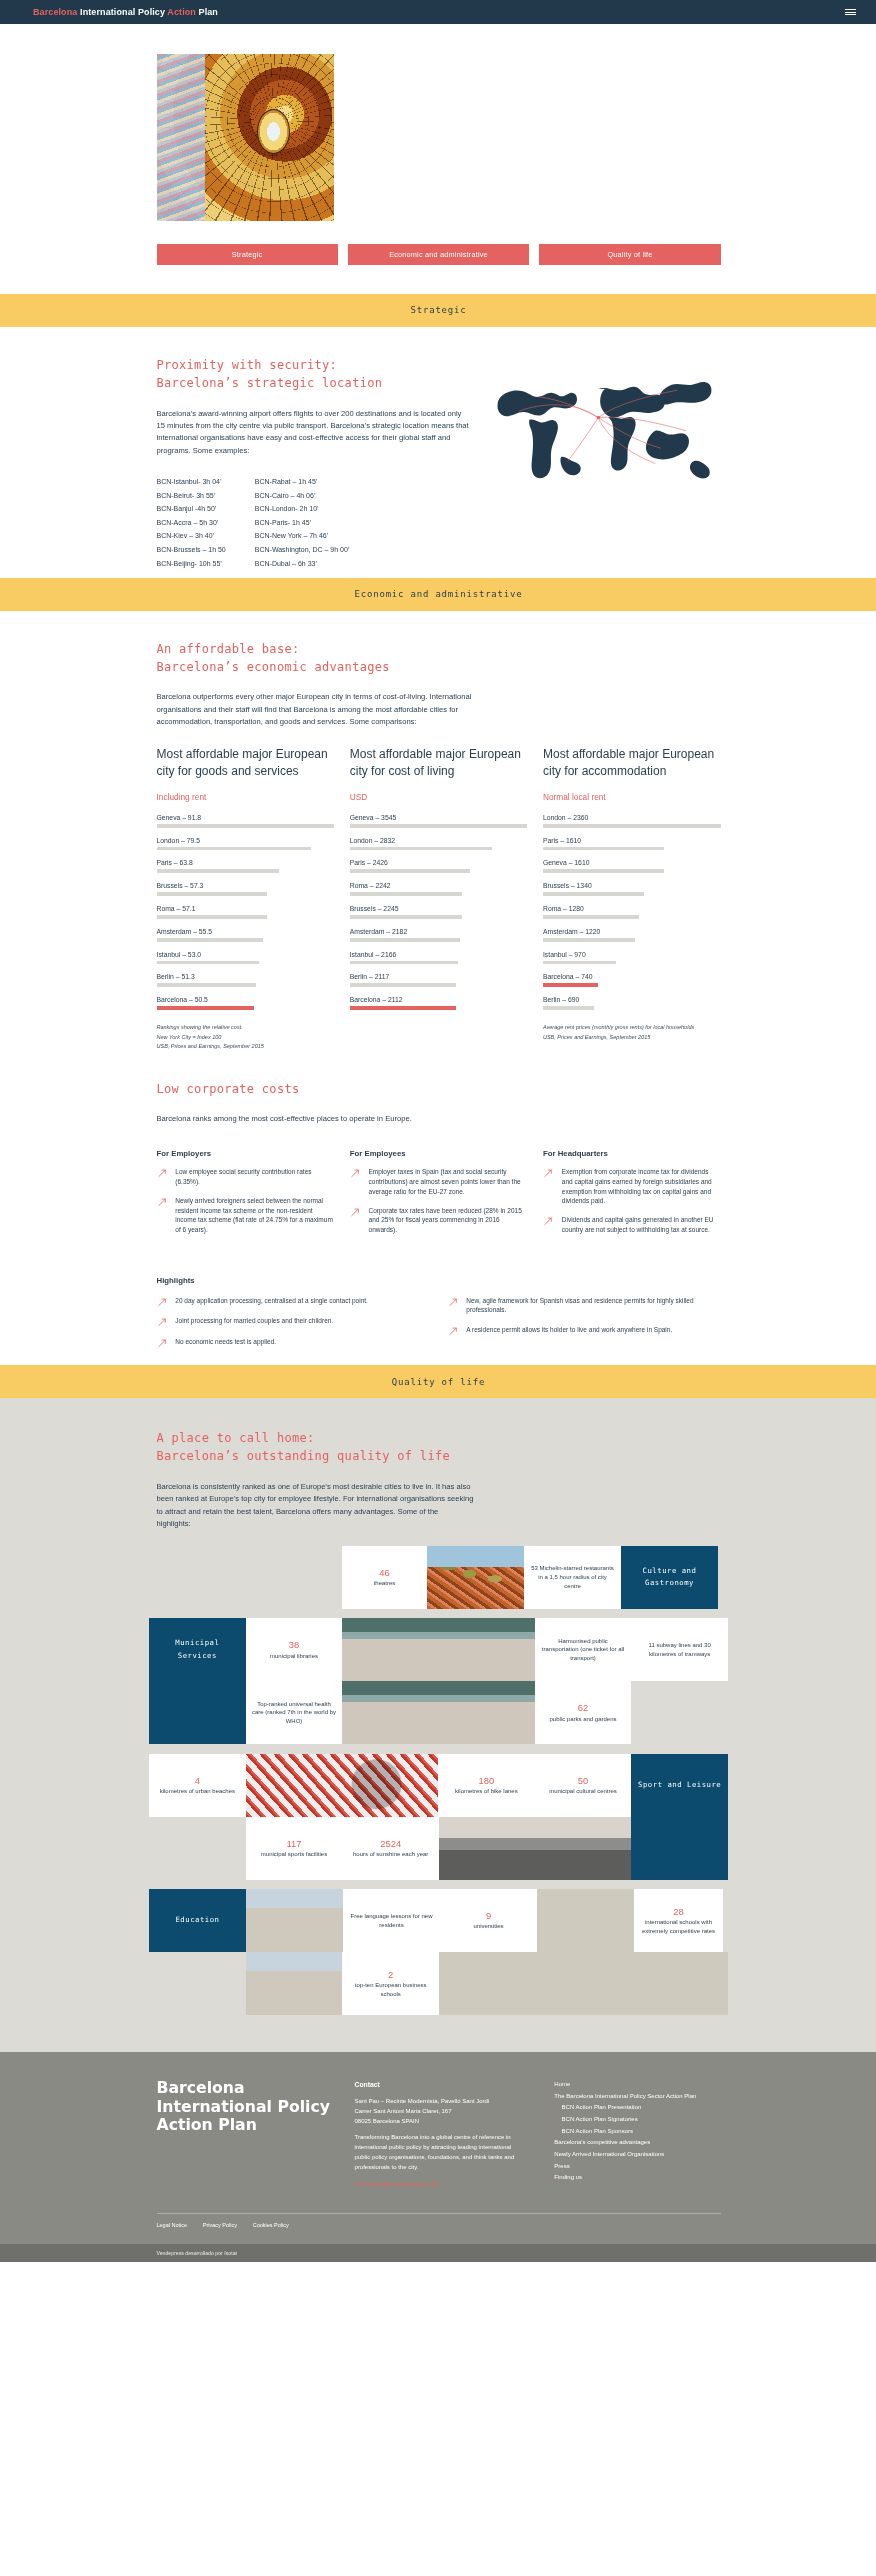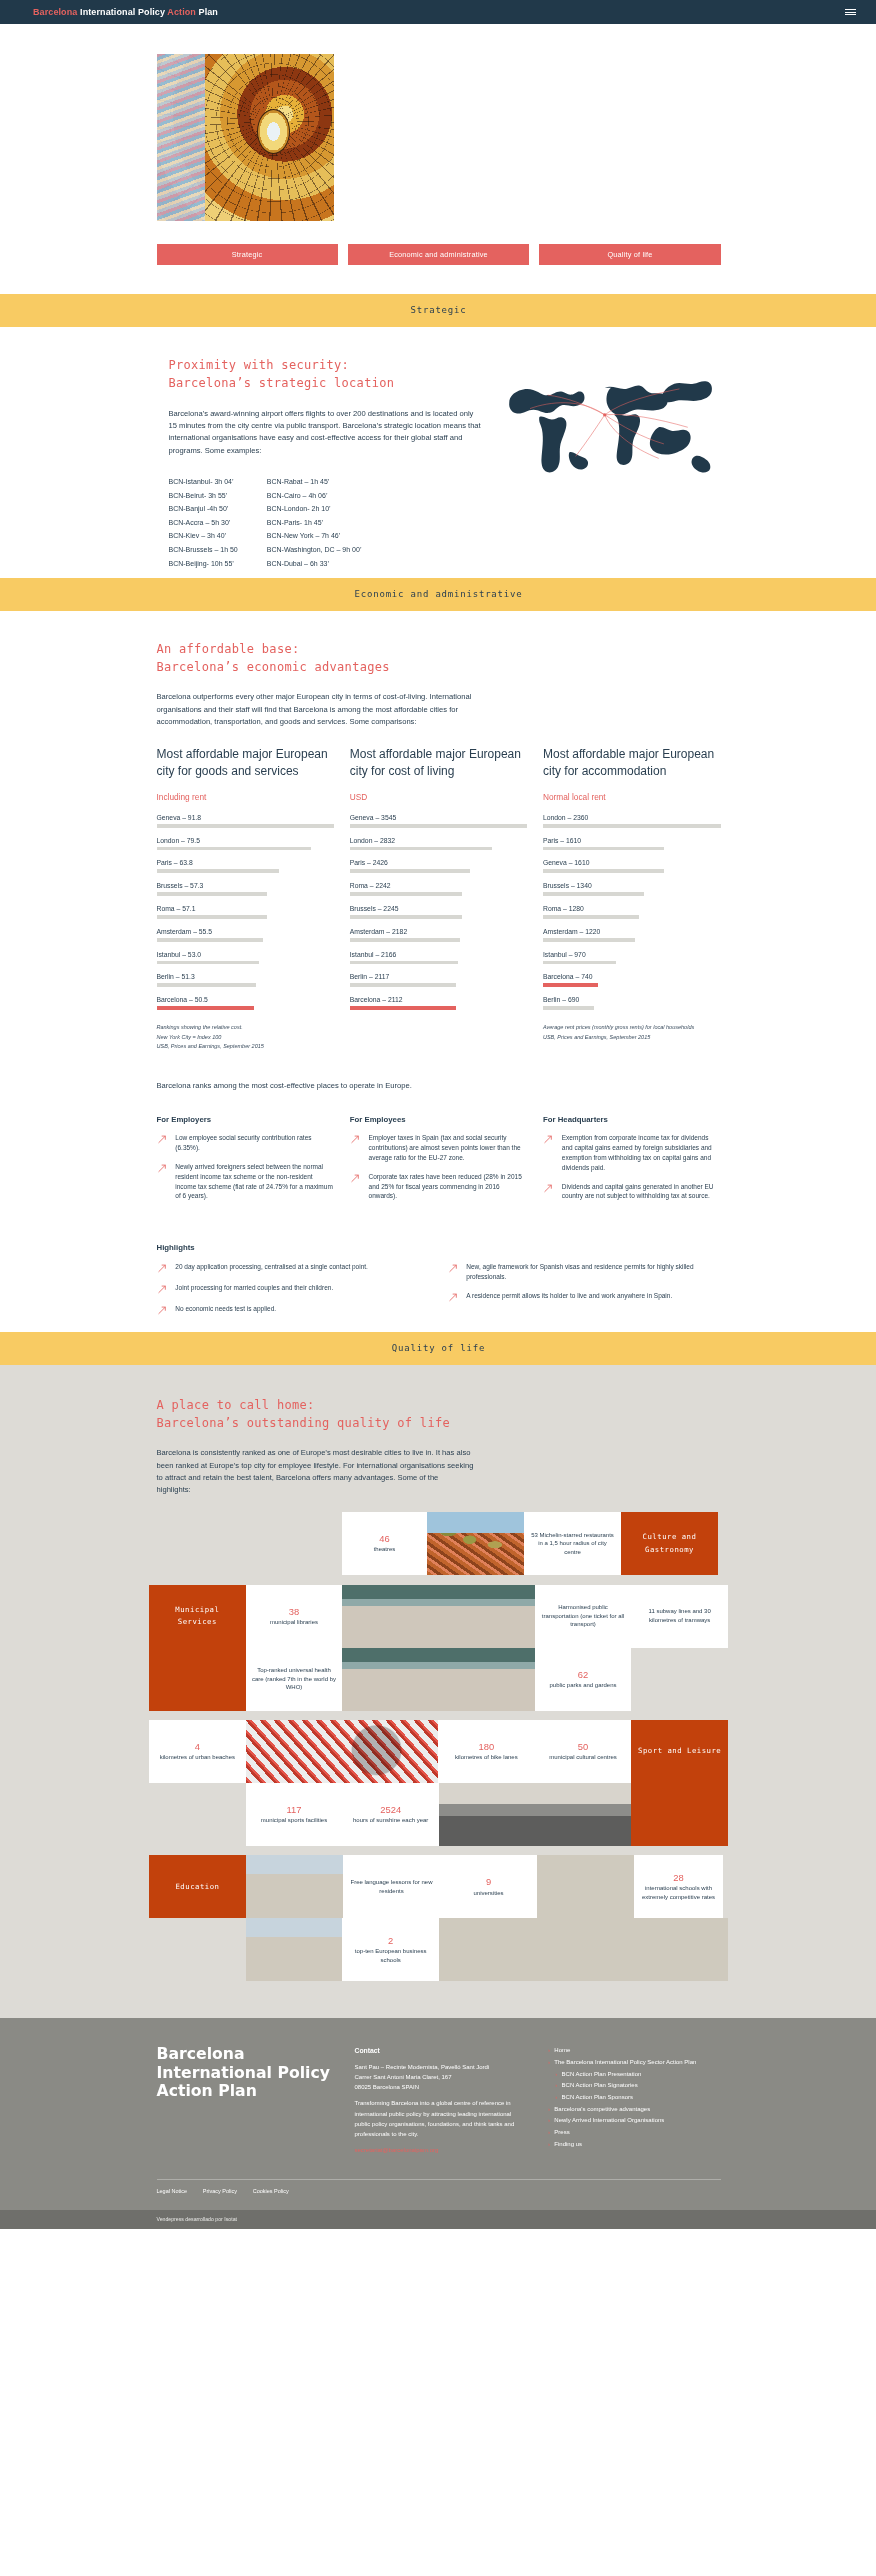--- a/index.html
+++ b/index.html
@@ -103,21 +103,21 @@
     font-size: 12px;
     line-height: 1.5;
     font-weight: normal;
     letter-spacing: 0.3px;
     margin-bottom: 15.7px;
   }
   p.body { font-size: 7.6px; line-height: 1.62; max-width: 318px; }
 
   
   .strategic-row { display:flex; gap: 21px; align-items: flex-start; }
-  .strategic-left { width: 313px; flex: 0 0 313px; margin-left: 12px; }
+  .strategic-left { width: 313px; flex: 0 0 313px; }
   .flights { display: flex; gap: 29px; margin-top: 18px; }
   .flights ul { list-style: none; font-size: 7px; line-height: 1.95; }
   .map-holder { flex: 1; position: relative; padding-top: 9.4px; }
   .map-holder svg { width: 100%; height: auto; display: block; }
 
   
   .cols3 { display:flex; gap: 15.7px; margin-top: 18px; }
   .col3 { flex: 1; }
   .col-title { font-size: 12px; line-height: 1.4; min-height: 22px; }
   .col-sub { color: #e4625f; font-size: 8.3px; margin: 12.5px 0 11.5px; }
@@ -143,21 +143,21 @@
   .visa-right { flex: 1; }
   .hl-cols { display:flex; gap: 18px; margin-top: 10.4px; }
   .hl-cols > div { flex: 1; }
 
   
   .qol { background: #dddbd6; padding: 31px 0 37px; }
   .mosaic { width: 579px; margin: 15.7px auto 0; }
   .mrow { display: flex; }
   .cell { display:flex; flex-direction: column; align-items:center; justify-content:center; text-align:center; padding: 5.2px; }
   .cell.white { background: #fff; }
-  .cell.dark { background: #c2410c; }
+  .cell.dark { background: #0c4a6e; }
   .cell.empty { background: transparent; }
   .stat-num { color: #e4625f; font-size: 9.4px; line-height: 1.3; }
   .stat-txt { font-size: 6px; line-height: 1.45; }
   .cat-label {
     font-family: "DejaVu Sans Mono", monospace;
     color: #fff; font-size: 7.3px; line-height: 1.7; letter-spacing: 0.5px;
   }
   .ph { background-size: cover; background-position: center; }
   .ph-lemons { background:
       radial-gradient(circle at 20% 24%, #cfa33c 0 8%, transparent 8%),
@@ -492,20 +492,21 @@
             <div class="bar-track">
               <div class="bar-fill" style="width: 29%;"></div>
             </div>
           </div>
           <div class="foot-note" style="white-space: pre-line;">Average rent prices (monthly gross rents) for local households
 USB, Prices and Earnings, September 2015</div>
         </div>
       </div>
 
     <div class="sub-sec">
+      <h2 class="heading">Low corporate costs</h2>
       <p class="body">Barcelona ranks among the most cost-effective places to operate in Europe.</p>
       <div class="cols3" id="corp-groups" style="margin-top:23px">
           <div class="col3">
             <h3 class="sub">For Employers</h3>
             <ul class="arrow-list">
               <li class="arrow-item">
                 <span class="arrow-ico">
                   <svg width="10.4" height="10.4" viewBox="0 0 20 20">
                     <g stroke="#e4625f" stroke-width="1.6" fill="none">
                       <path d="M3 17 L16 4"></path>

